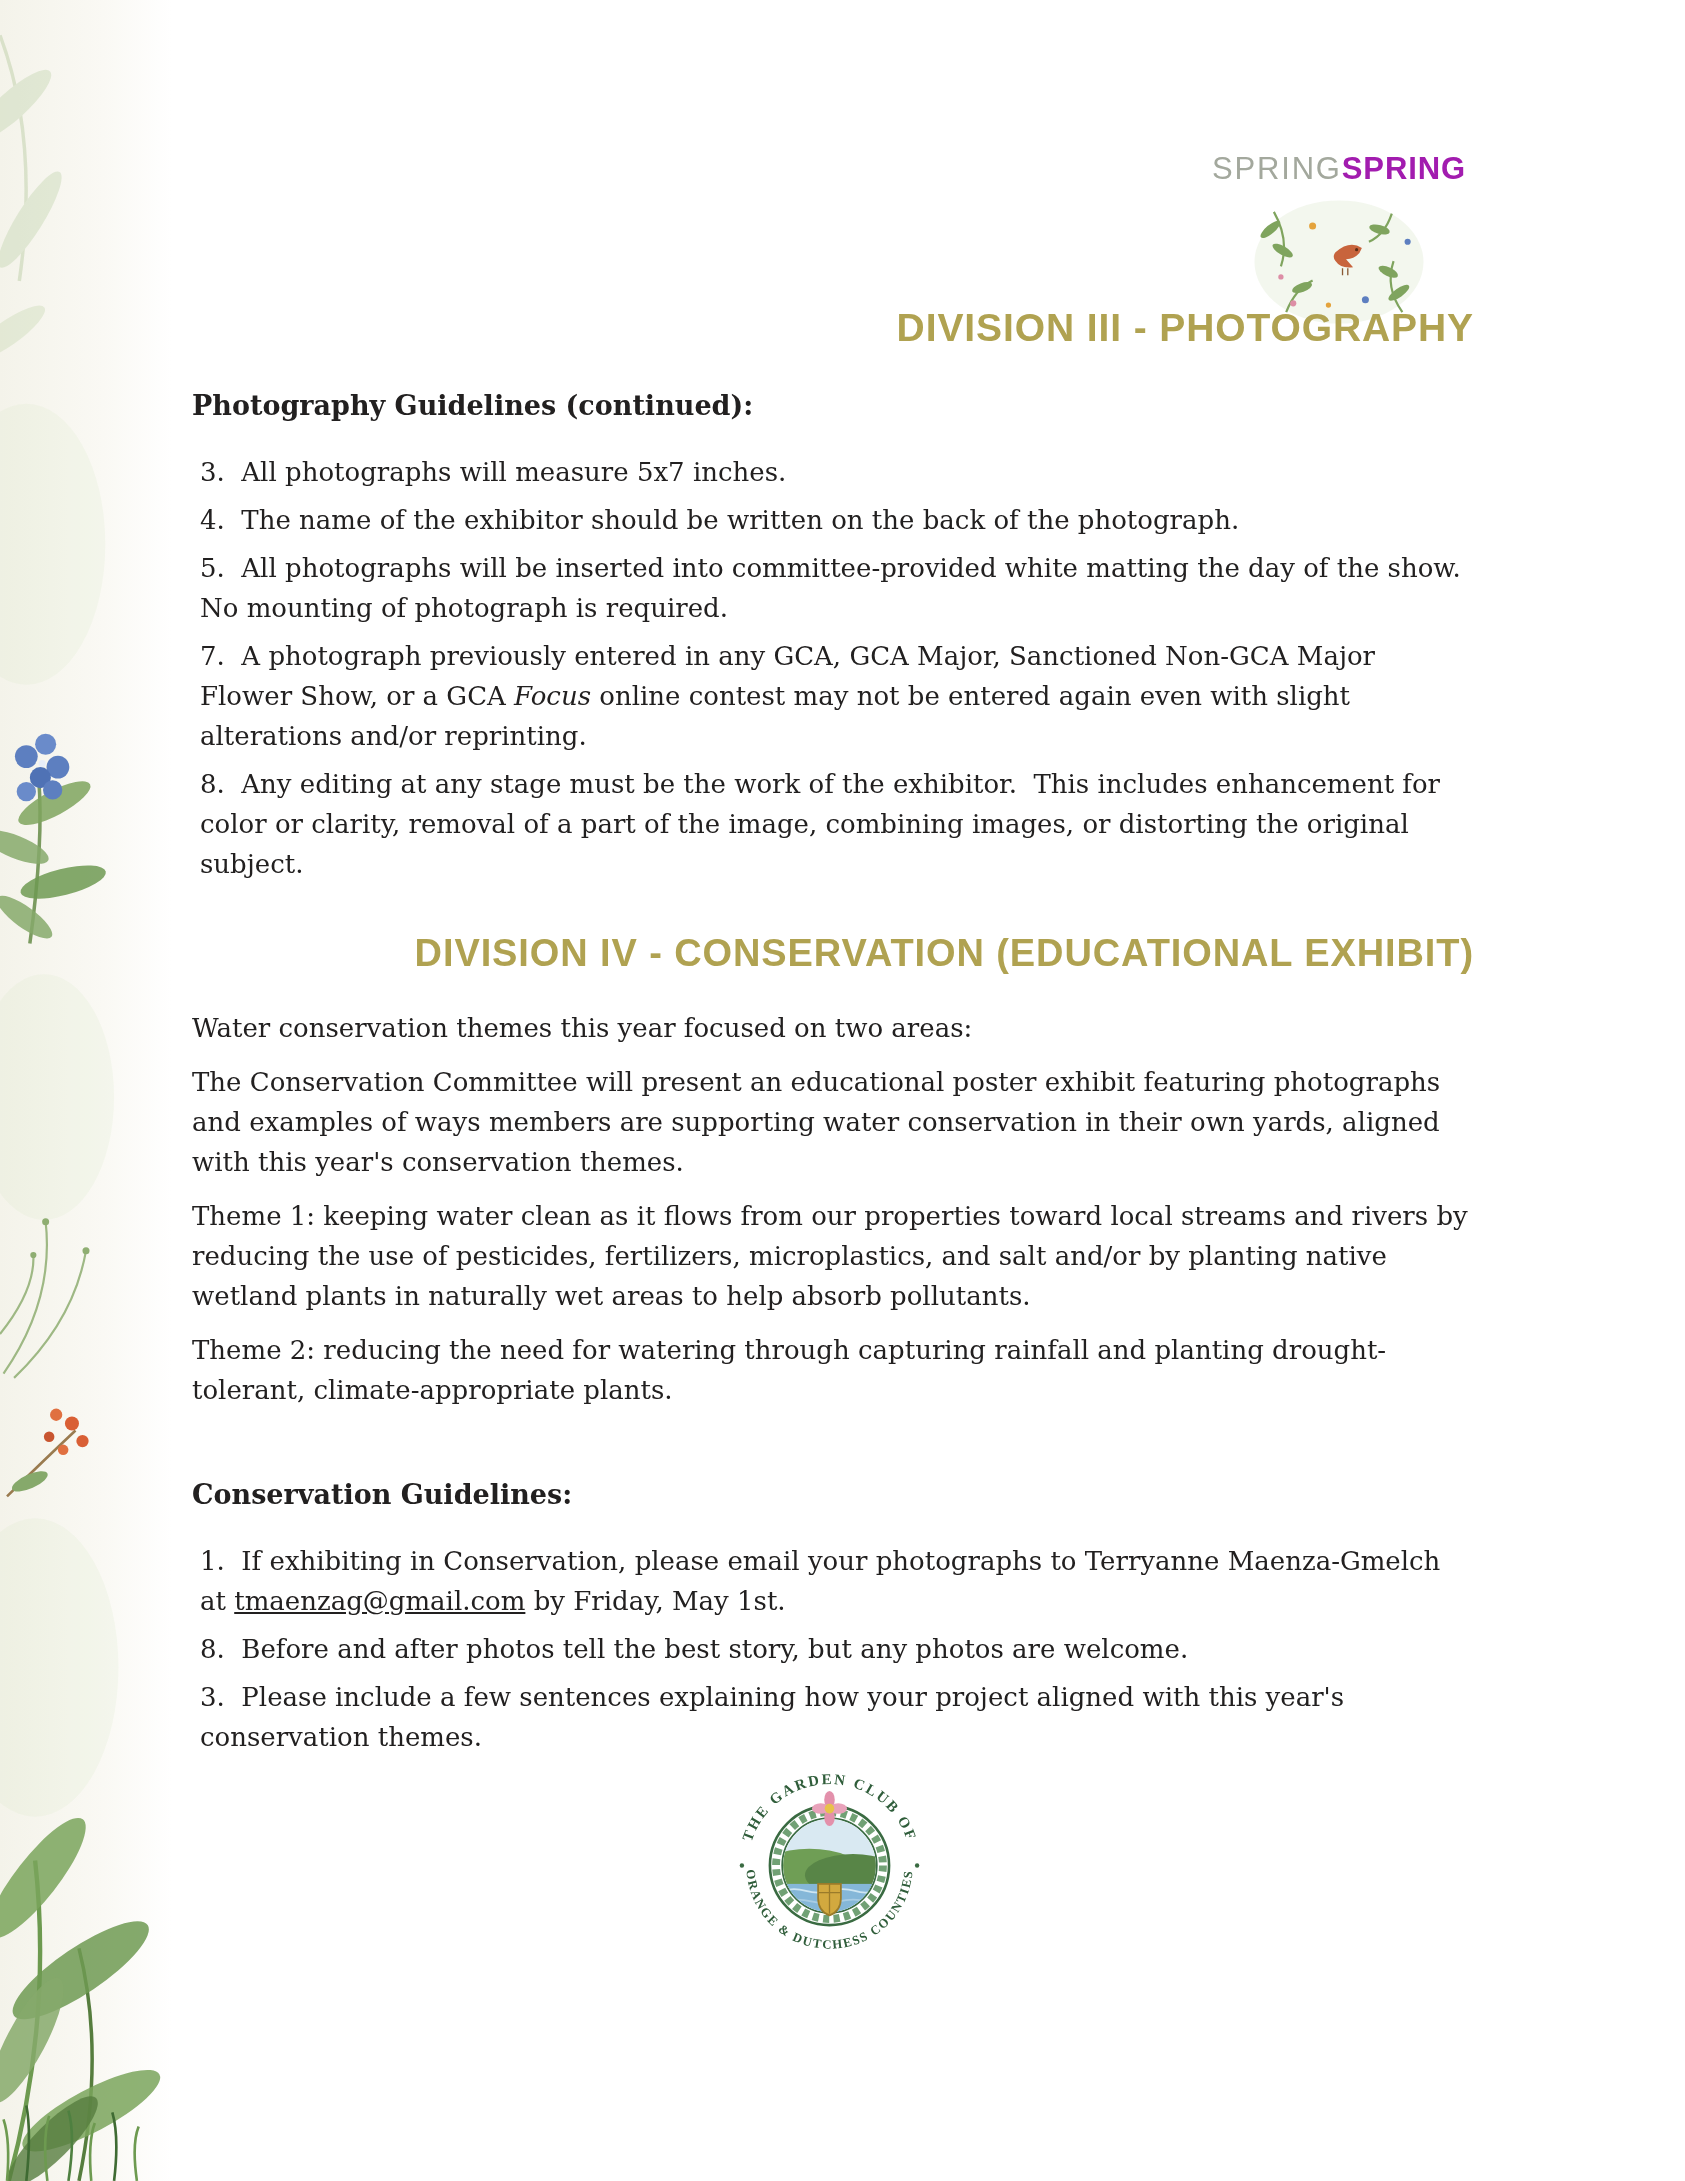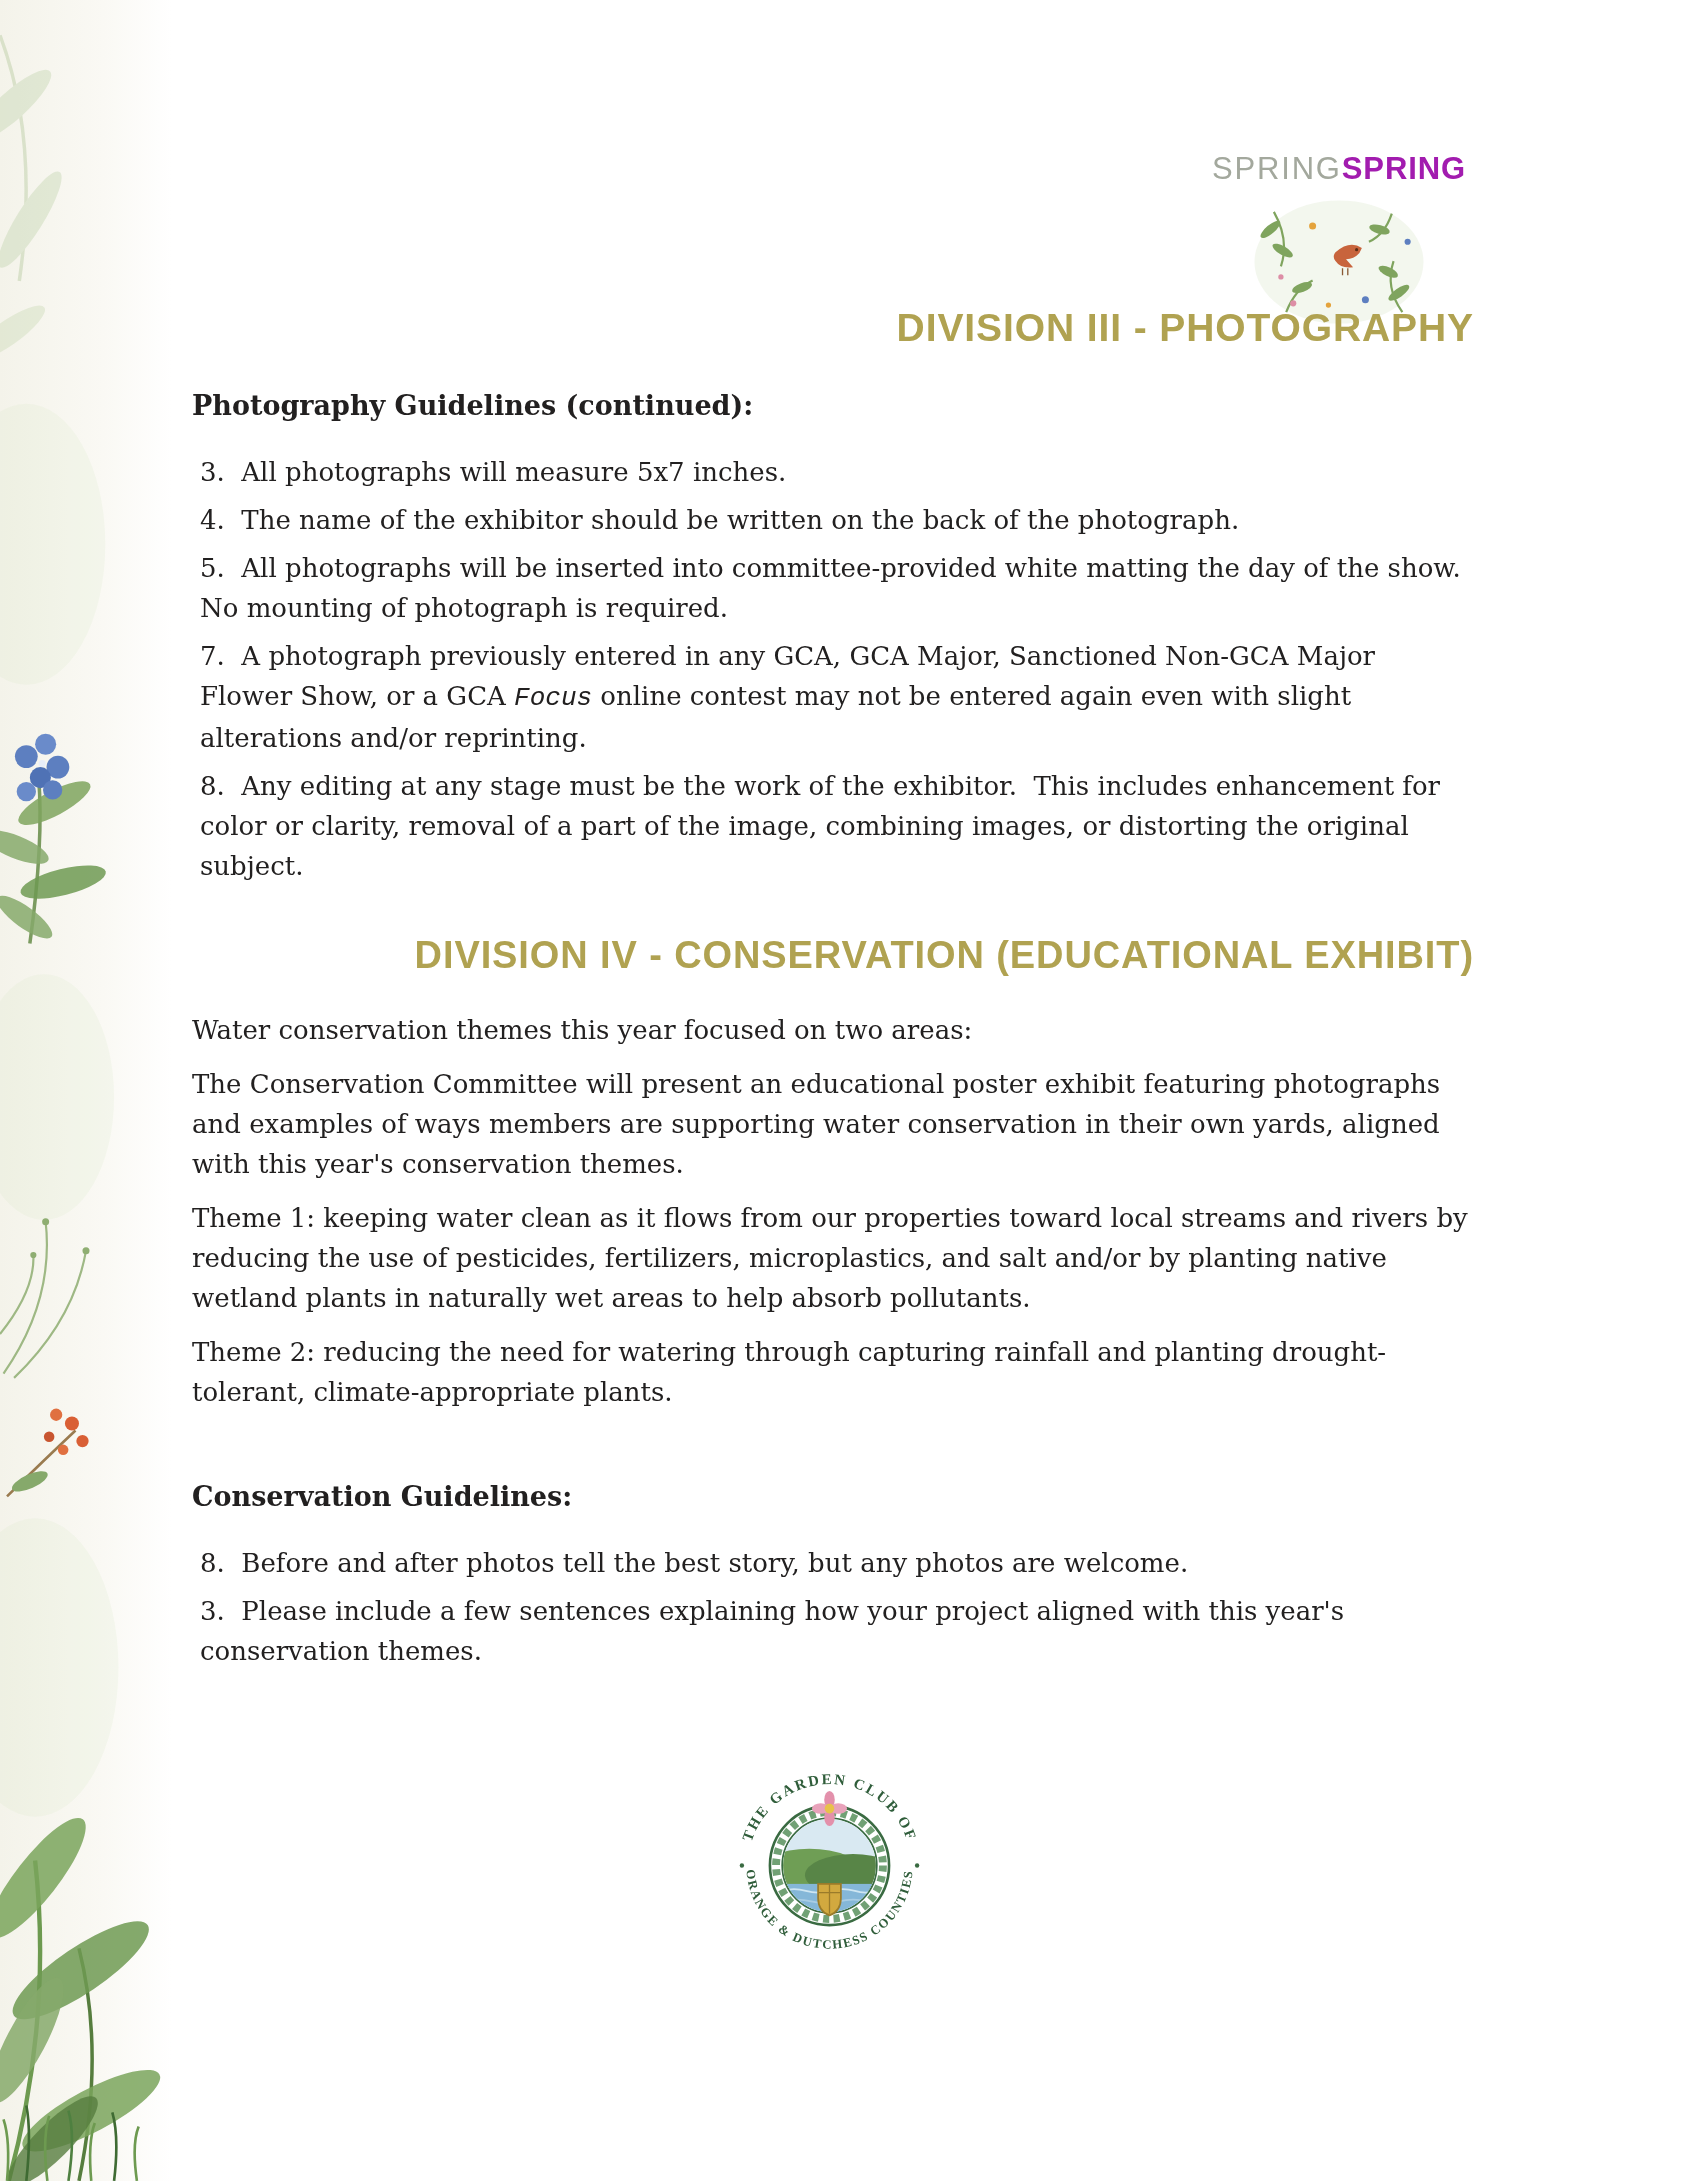--- a/index.html
+++ b/index.html
@@ -44,21 +44,21 @@
     font-size: 39px; line-height: 46px; margin: 0;
   }
   #division3-title { margin-top: 305px; margin-bottom: 35px; }
   #division4-title { font-size: 38px; margin-top: 46px; margin-bottom: 32px; }
 
   .subheading { font-weight: 700; font-size: 27px; line-height: 40px; margin: 0 0 26px; }
   #conservation-subheading { margin-top: 65px; }
 
   .item  { margin: 8px; white-space: pre-wrap; }
   .para  { margin: 0 0 14px; white-space: pre-wrap; }
-  .item em { font-style: italic; font-family: Liberation Mono, monospace; }
+  .item em { font-style: italic; }
   .email-link { color: inherit; text-decoration: underline; cursor: pointer; }
 
   .seal { position: absolute; left: 720px; top: 1756px; }
 </style>
 </head>
 <body>
 
 <div class="strip">
   <svg width="172" height="2181" viewBox="0 0 196 2485" xmlns="http://www.w3.org/2000/svg">
 
@@ -190,20 +190,21 @@
   <div>
     <p class="para">Water conservation themes this year focused on two areas:</p>
     <p class="para">The Conservation Committee will present an educational poster exhibit featuring photographs and examples of ways members are supporting water conservation in their own yards, aligned with this year's conservation themes.</p>
     <p class="para">Theme 1: keeping water clean as it flows from our properties toward local streams and rivers by reducing the use of pesticides, fertilizers, microplastics, and salt and/or by planting native wetland plants in naturally wet areas to help absorb pollutants.</p>
     <p class="para">Theme 2: reducing the need for watering through capturing rainfall and planting drought-tolerant, climate-appropriate plants.</p>
   </div>
 
   <p class="subheading" id="conservation-subheading">Conservation Guidelines:</p>
 
   <div>
+    <p class="item"><span>1.  If exhibiting in Conservation, please email your photographs to Terryanne Maenza-Gmelch at </span><a class="email-link">tmaenzag@gmail.com</a><span> by Friday, May 1st.</span></p>
     <p class="item">8.  Before and after photos tell the best story, but any photos are welcome.</p>
     <p class="item">3.  Please include a few sentences explaining how your project aligned with this year's conservation themes.</p>
   </div>
 
 </div>
 
 <div class="seal">
   <svg width="219" height="219" viewBox="0 0 250 250" xmlns="http://www.w3.org/2000/svg">
     <defs>
       <path id="sealTopArc" d="M 32 125 A 93 93 0 0 1 218 125" fill="none"></path>

